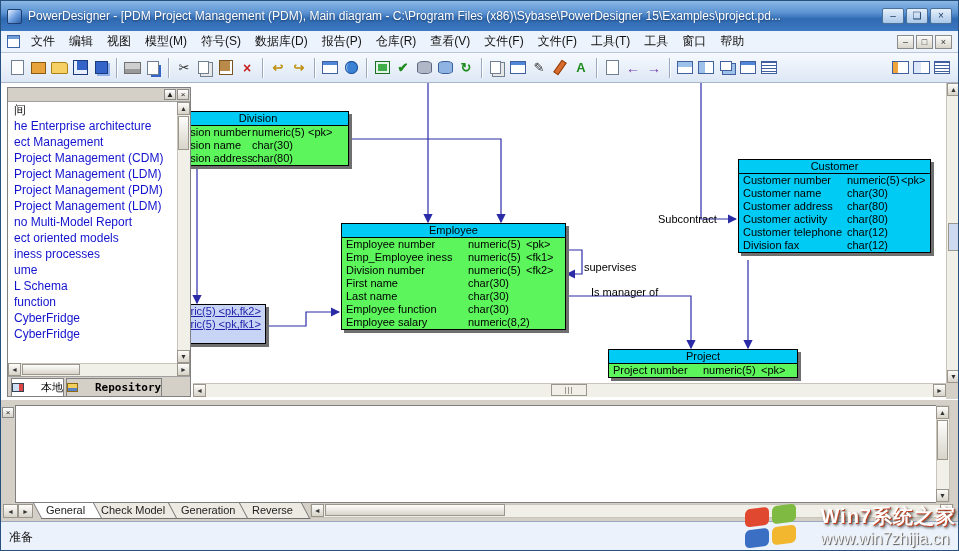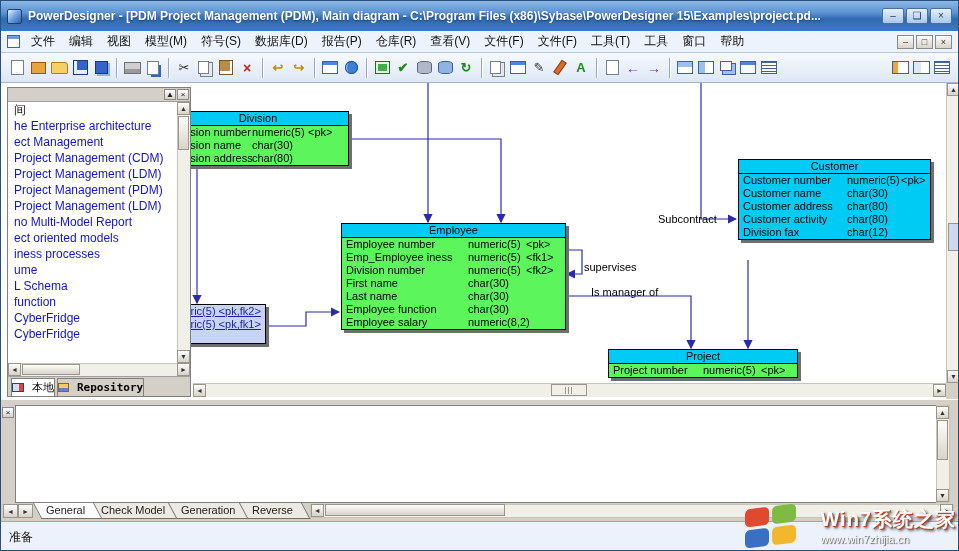--- a/index.html
+++ b/index.html
@@ -7,21 +7,21 @@
   body { font-family:"Liberation Sans", sans-serif; }
   .window { position:relative; width:959px; height:551px; background:#fff; overflow:hidden;
             border:1px solid #26507E; }
 
   
   .titlebar { position:absolute; left:0; top:0; width:100%; height:30px;
     background:linear-gradient(180deg,#8cb8e6 0%,#5a92d2 40%,#2f6ab2 60%,#3d79c0 100%);
     display:flex; align-items:center; padding:0 6px; gap:6px; }
   .app-icon { width:15px; height:15px; background:linear-gradient(135deg,#e8f0ff 0%,#6fa0e0 50%,#2f5fa8 100%);
     border:1px solid #1c3f70; border-radius:2px; flex:0 0 auto; }
-  .title-text { color:#fff; font-size:12px; font-weight:bold; text-shadow:0 1px 2px #1a3a66;
+  .title-text { color:#fff; font-size:12px; font-weight:normal; text-shadow:0 1px 2px #1a3a66;
     white-space:nowrap; overflow:hidden; text-overflow:ellipsis; flex:1; }
   .winbtns { display:flex; gap:2px; flex:0 0 auto; }
   .winbtn { width:22px; height:16px; font-size:10px; line-height:14px; text-align:center;
     color:#16375e; background:linear-gradient(#e6f0fb,#aac8ea); border:1px solid #4a7098; border-radius:2px; }
 
   
   .menubar { position:absolute; left:0; top:30px; width:100%; height:22px; background:#EDF3FC;
     border-bottom:1px solid #b9c6da; display:flex; align-items:center; padding:0 4px; }
   .child-doc-icon { width:13px; height:13px; background:#fff; border:1px solid #3a63a8;
     box-shadow:inset 0 3px 0 #6f9bd8; margin:0 4px 0 2px; }
@@ -95,21 +95,21 @@
     background:linear-gradient(#fff,#d6d2c8); border:1px solid #8a8a8a; }
   .blist { flex:1; position:relative; overflow:hidden; }
   .titem { height:16px; line-height:16px; font-size:12px; color:#1313CE; white-space:nowrap; overflow:hidden; padding-left:6px; padding-right:15px; }
   .titem:first-child { color:#111; }
   .tree-vscroll { position:absolute; right:0; top:0; bottom:0; width:13px; background:#F0EFE8; border-left:1px solid #c8c4ba; }
   .tree-hscroll { height:13px; background:#F0EFE8; border-top:1px solid #c8c4ba; position:relative; }
   .sbtn { position:absolute; width:13px; height:13px; font-size:7px; line-height:12px; text-align:center; color:#333;
     background:linear-gradient(#fdfdfb,#d6d2c8); border:1px solid #9a968c; }
   .sthumb { position:absolute; background:linear-gradient(#fdfdfb,#d8d4ca); border:1px solid #9a968c; }
   .btabs { height:20px; background:#D4D0C8; border-top:1px solid #a0a0a0; display:flex; align-items:flex-end; padding-left:3px; gap:2px; }
-  .btab { height:18px; display:flex; align-items:center; gap:8px; padding:0 0; font-size:11px;
+  .btab { height:18px; display:flex; align-items:center; gap:17px; padding:0 0; font-size:11px;
     border:1px solid #808080; border-bottom:none; background:#D4D0C8; }
   .btab.active { background:#fff; }
   .btab .repo-label { font-family:"DejaVu Sans Mono", monospace; font-weight:bold; font-size:11px; }
   .tabicon-local { width:12px; height:9px; background:#cfe0f4; border:1px solid #345; box-shadow:inset -4px 0 0 #d44; }
   .tabicon-repo { width:11px; height:9px; background:#f2cf5a; border:1px solid #8a6a10; box-shadow:inset 0 -3px 0 #5a82c4; }
 
   
   .dv-scroll { position:absolute; left:945px; top:0; width:14px; height:300px; background:#F0EFE8; border-left:1px solid #c8c4ba; z-index:5; }
   .dh-scroll { position:absolute; left:192px; top:300px; width:753px; height:14px; background:#F0EFE8; border-top:1px solid #c8c4ba; z-index:5; }
   .dcorner { position:absolute; left:945px; top:300px; width:14px; height:16px; background:#D4D0C8; z-index:5; }
@@ -135,21 +135,21 @@
   .ot-scroll { flex:1; height:14px; margin:1px 4px 0 14px; background:#F0EFE8; border:1px solid #c8c4ba; position:relative; }
 
   
   .statusbar { position:absolute; left:0; top:520px; width:100%; height:31px; background:#ECF2FB; border-top:1px solid #9aa8c0; }
   .status-text { position:absolute; left:8px; top:7px; font-size:12px; color:#111; }
 
   
   .watermark { position:absolute; right:2px; bottom:0; z-index:50; display:flex; align-items:center; gap:20px; }
   .wm-texts { display:flex; flex-direction:column; align-items:flex-start; }
   .wm-title { font-size:20px; font-weight:bold; color:#fff; text-shadow:1px 1px 0 #c04020, 2px 2px 3px #333; letter-spacing:1px; white-space:nowrap; }
-  .wm-url { font-size:11px; color:#f4f4f4; text-shadow:1px 1px 1px #555; }
+  .wm-url { font-size:16px; color:#f4f4f4; text-shadow:1px 1px 1px #555; }
 </style>
 </head>
 <body>
 
 <div class="window">
 
   <div class="titlebar">
     <span class="app-icon"></span>
     <span class="title-text">PowerDesigner - [PDM Project Management (PDM), Main diagram - C:\Program Files (x86)\Sybase\PowerDesigner 15\Examples\project.pd...</span>
     <span class="winbtns">
@@ -298,20 +298,23 @@
       <div class="trow">
         <span class="cn">Customer name</span><span class="ct">char(30)</span><span class="ck"></span>
       </div>
       <div class="trow">
         <span class="cn">Customer address</span><span class="ct">char(80)</span><span class="ck"></span>
       </div>
       <div class="trow">
         <span class="cn">Customer activity</span><span class="ct">char(80)</span><span class="ck"></span>
       </div>
       <div class="trow">
+        <span class="cn">Customer telephone</span><span class="ct">char(12)</span><span class="ck"></span>
+      </div>
+      <div class="trow">
         <span class="cn">Division fax</span><span class="ct">char(12)</span><span class="ck"></span>
       </div>
     </div>
 
     <div class="ptable t-prj" style="left:607px; top:266px; width:190px;">
       <div class="thead">Project</div>
       <div class="trow">
         <span class="cn">Project number</span><span class="ct">numeric(5)</span><span class="ck">&lt;pk&gt;</span>
       </div>
     </div>

